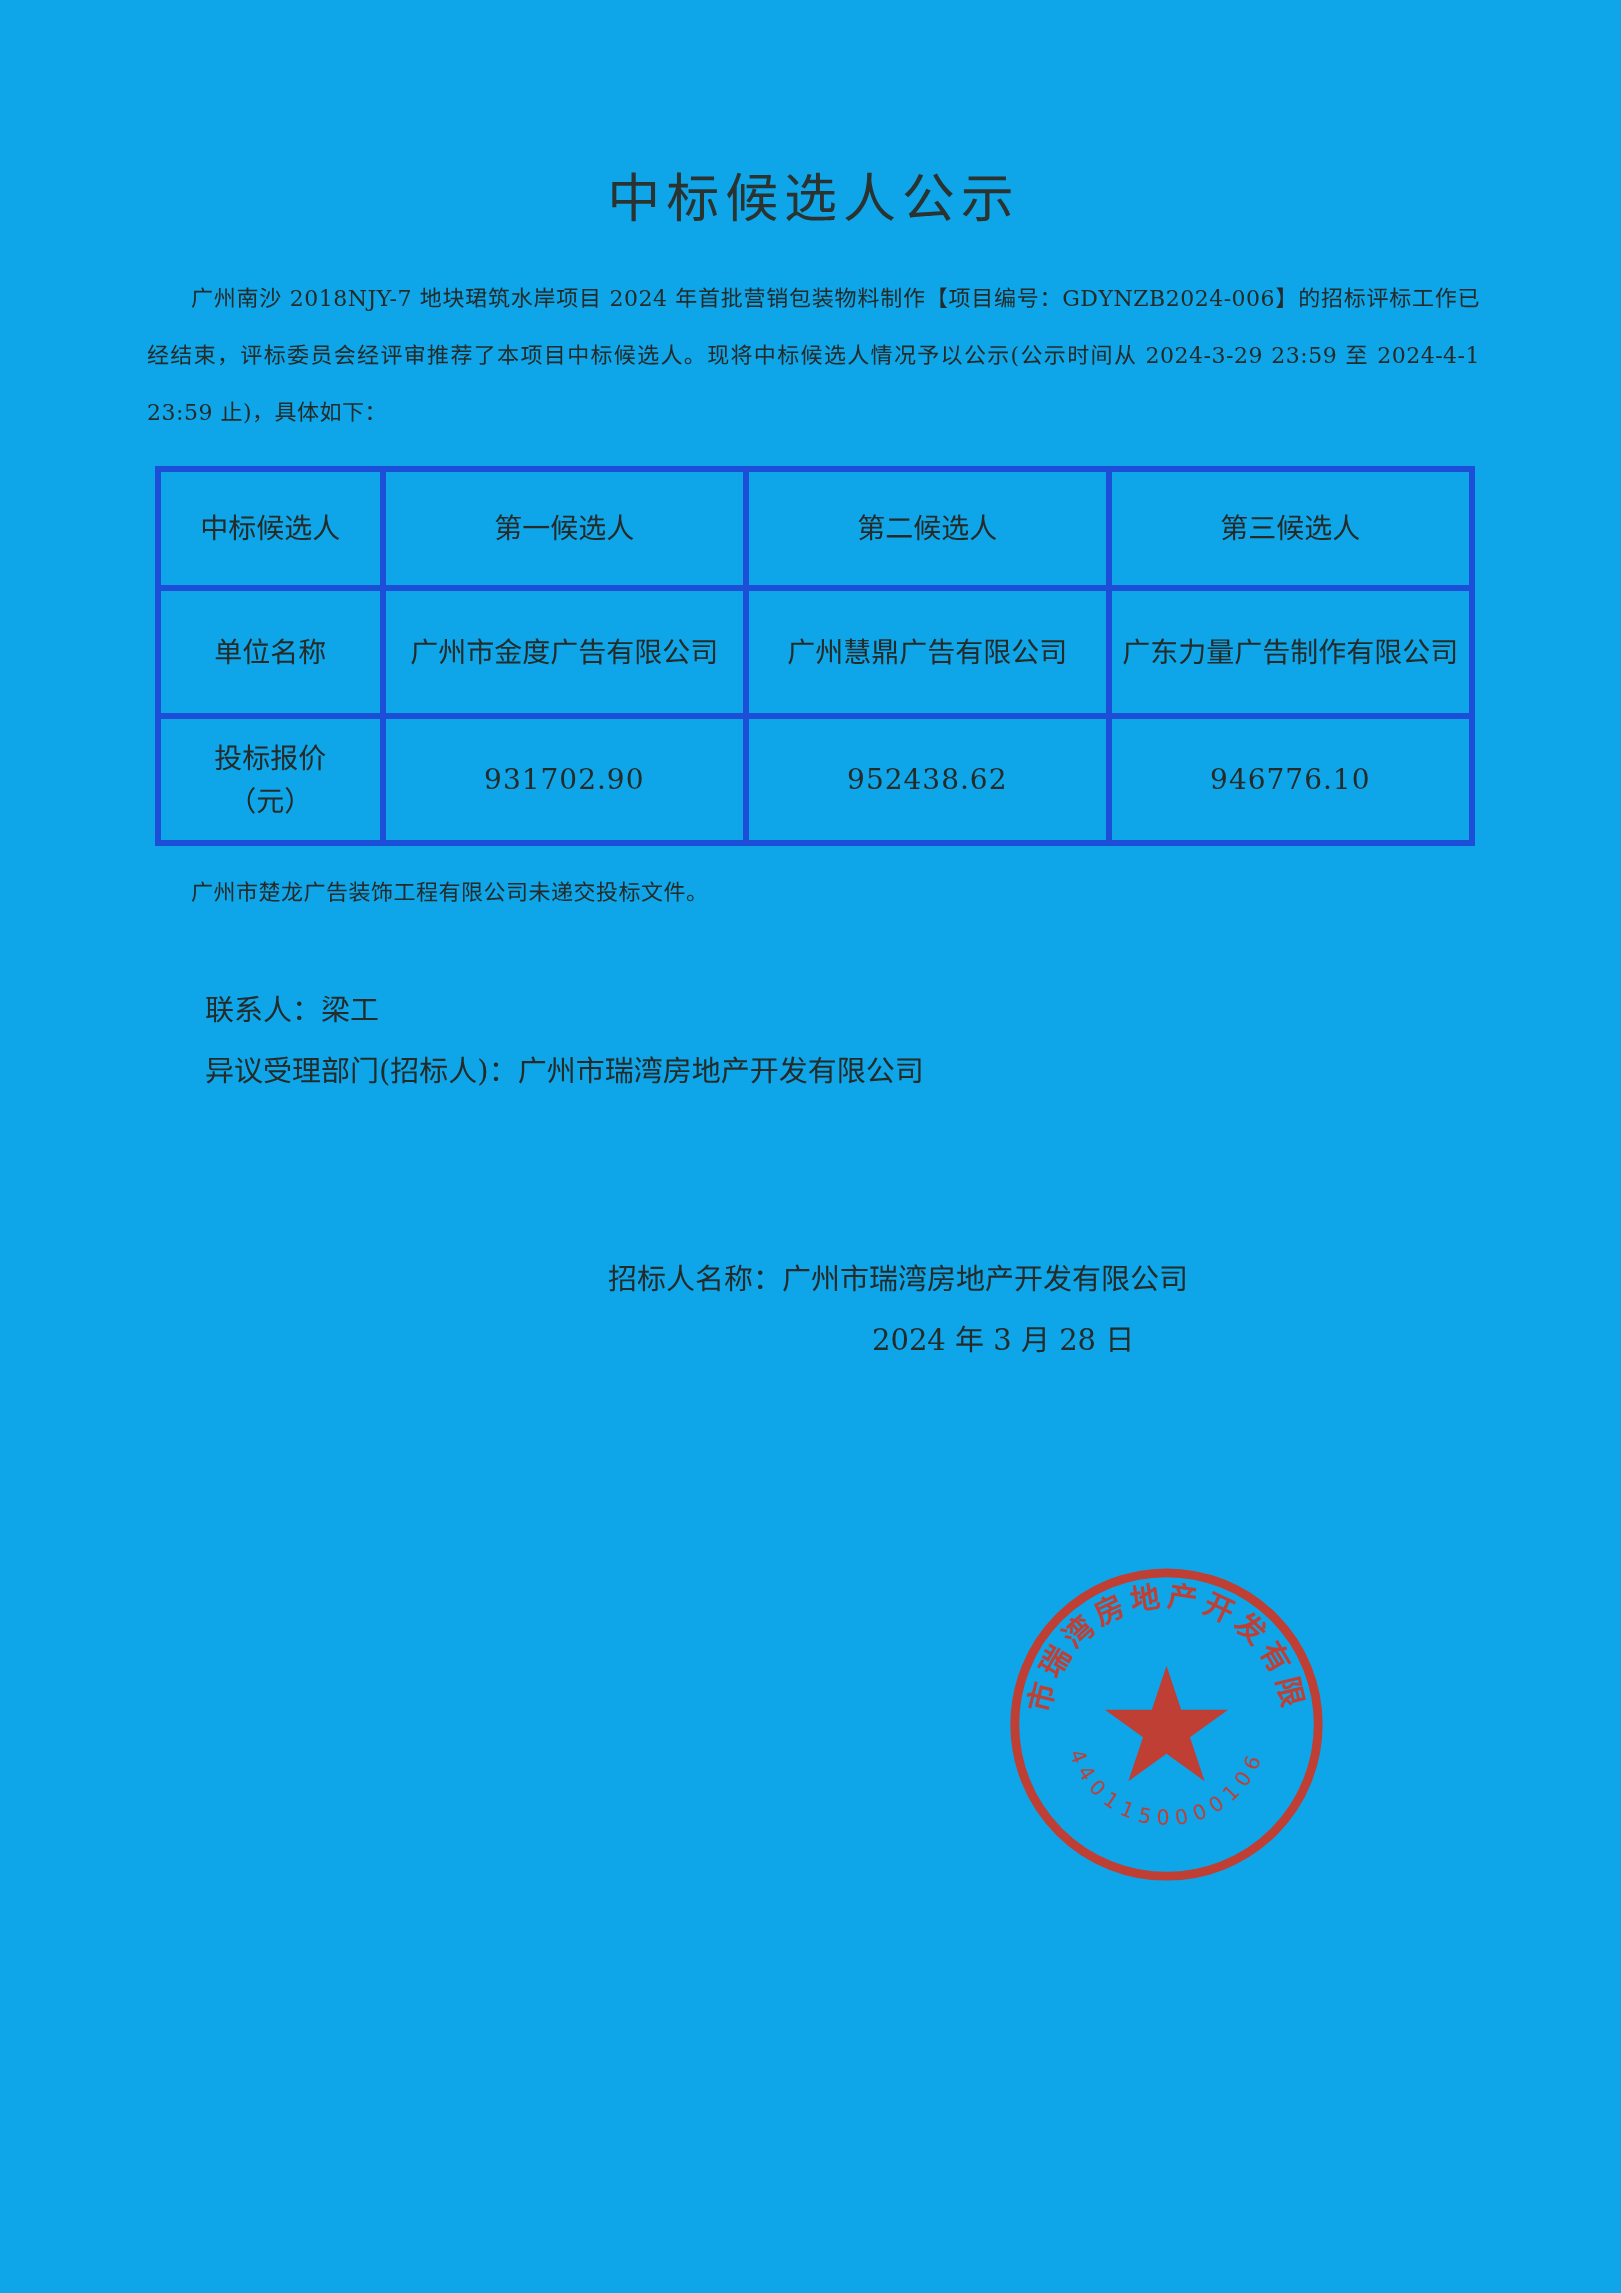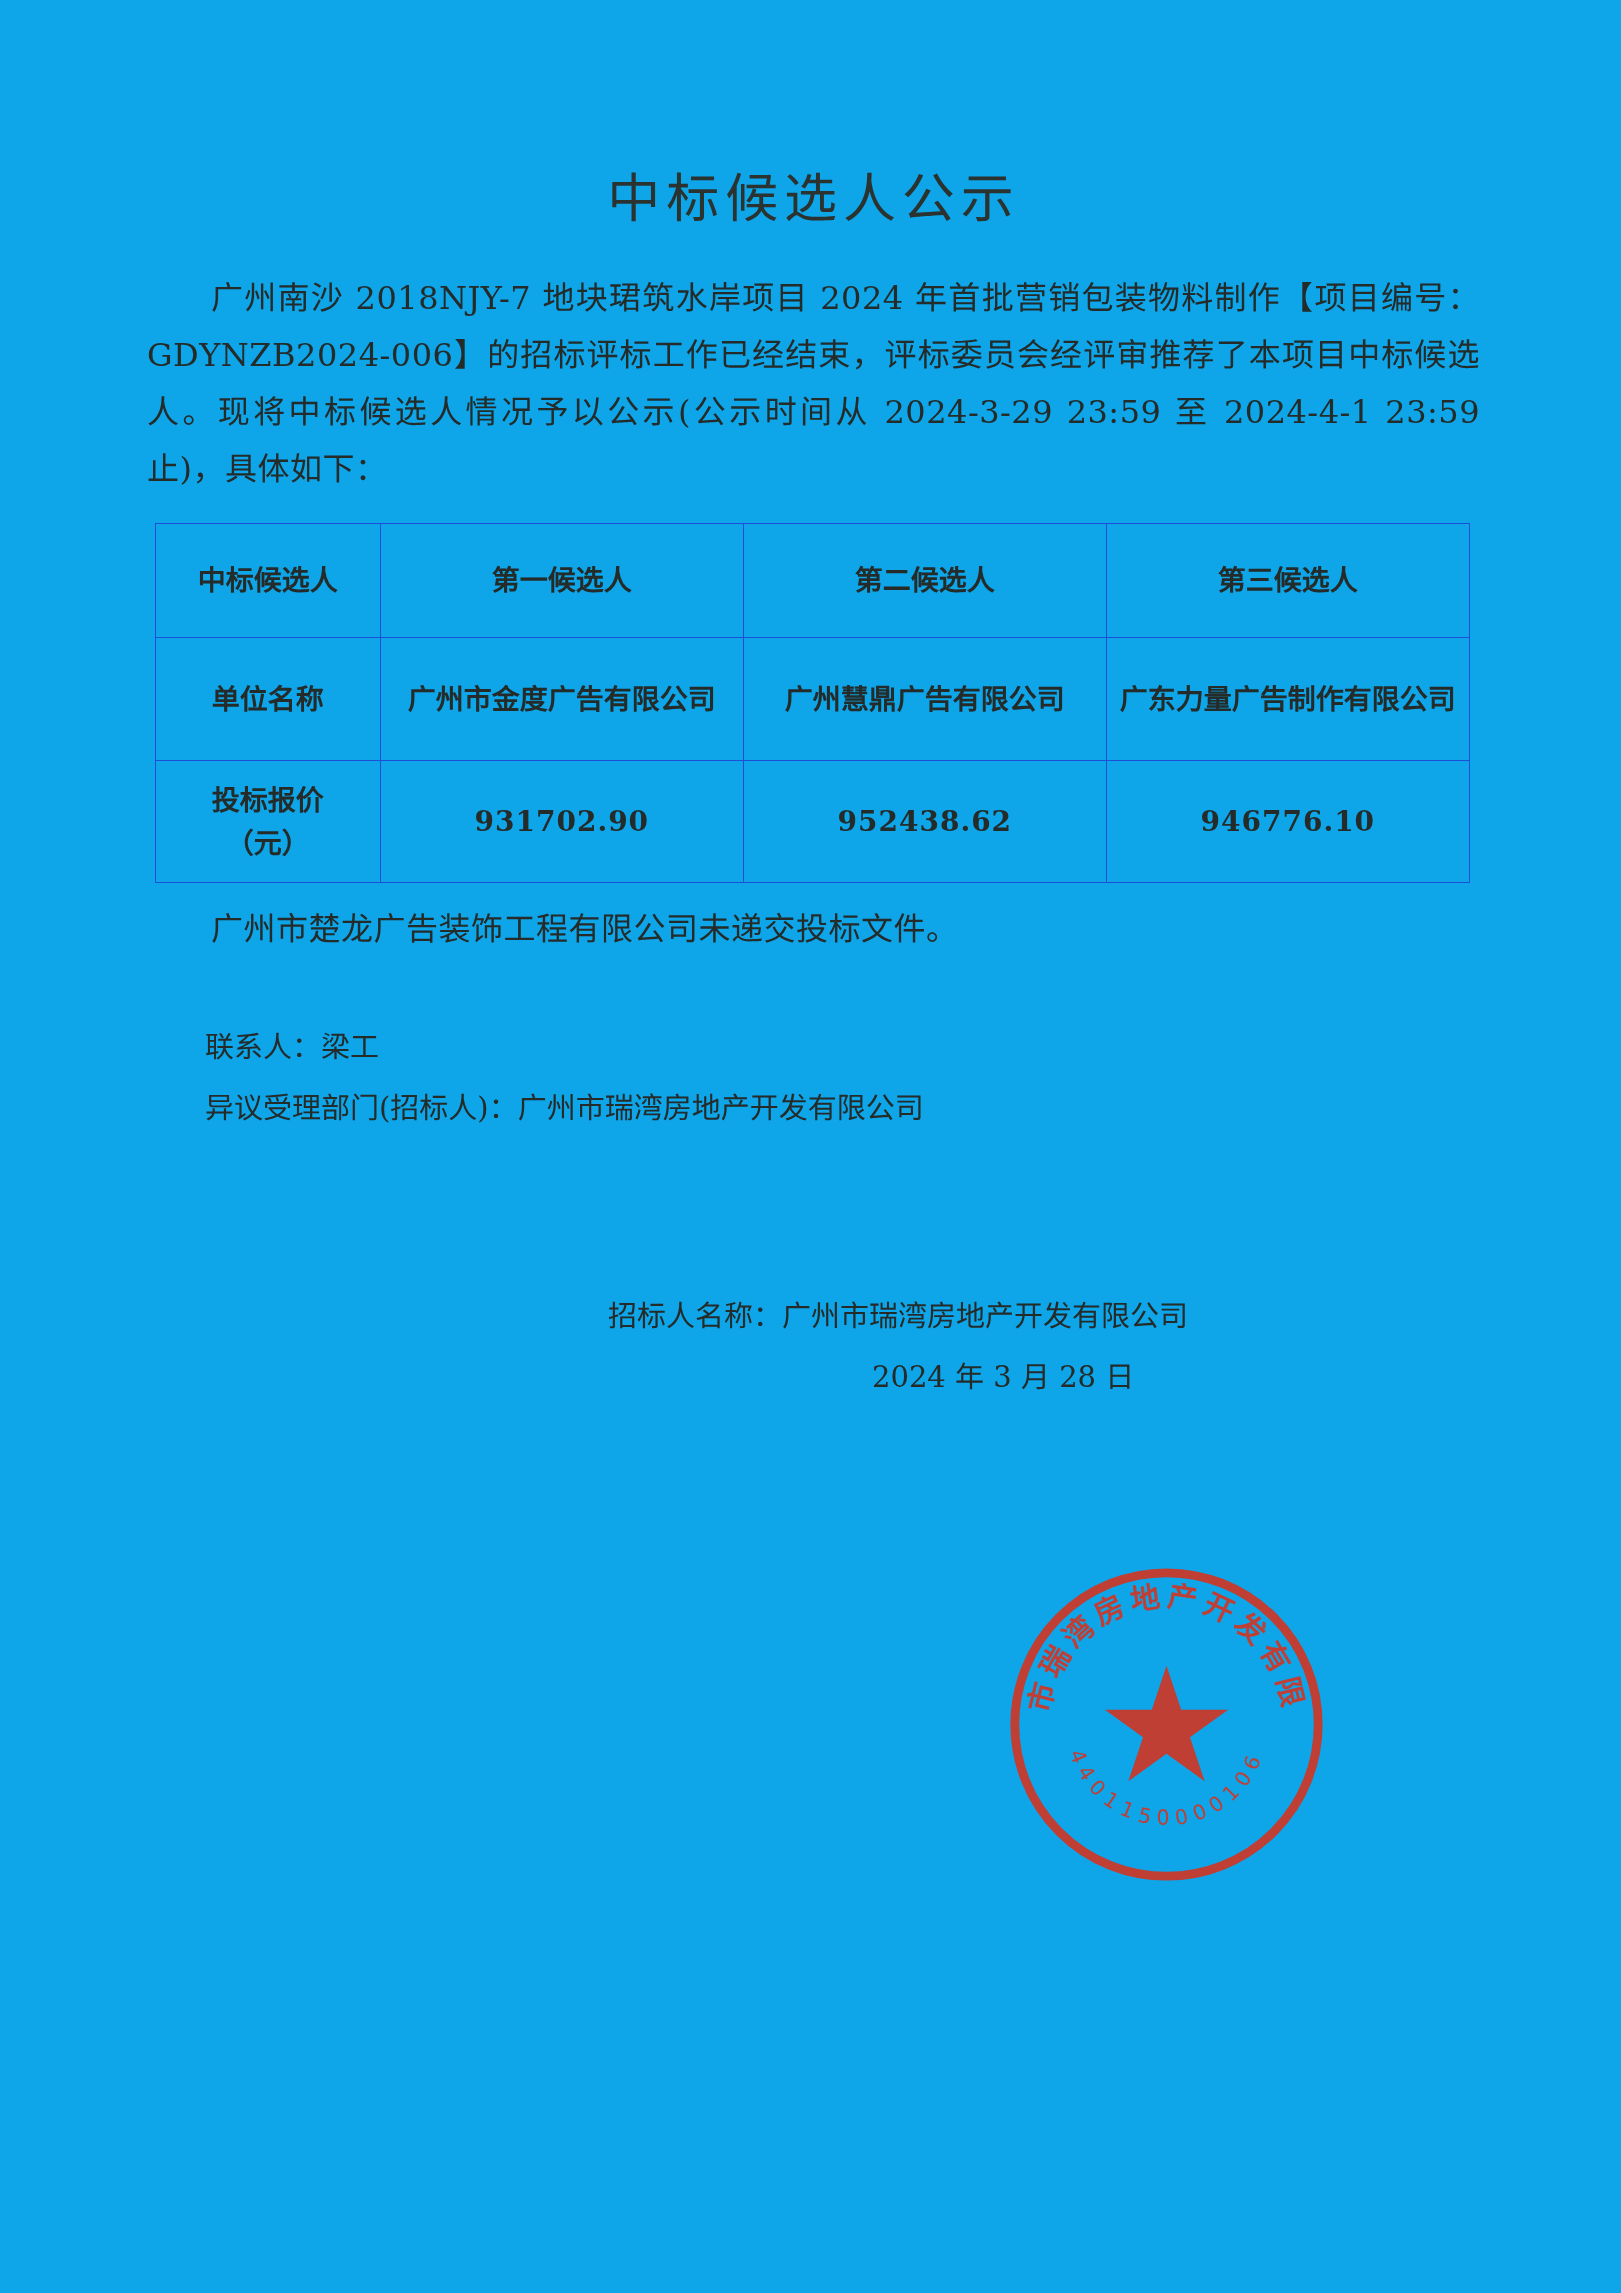--- a/index.html
+++ b/index.html
@@ -33,21 +33,21 @@
     font-size: 53px;
     font-weight: 400;
     letter-spacing: 5.9px;
     color: #2b3330;
     margin: 0;
     padding-top: 167px;
     padding-bottom: 0;
     line-height: 1.2;
   }
   .para {
-    font-size: 32px;
+    font-size: 22px;
     line-height: 57px;
     text-align: justify;
     text-justify: inter-ideograph;
     text-indent: 2em;
     margin: 0;
     color: #242b28;
     letter-spacing: 0.5px;
   }
   .para.first {
     margin-top: 39px;
@@ -59,22 +59,22 @@
     margin-top: 15.7px;
   }
   table.bid-table {
     border-collapse: collapse;
     width: 1313px;
     margin: 25.5px 0 17.6px 7.8px;
     table-layout: fixed;
   }
   table.bid-table td,
   table.bid-table th {
-    border: 1px solid #1d4ed8;
-    font-weight: 700;
+    border: 6px solid #1d4ed8;
+    font-weight: 400;
     font-size: 28px;
     line-height: 43px;
     text-align: center;
     vertical-align: middle;
     padding: 13.7px 5.9px;
     color: #242b28;
     font-family: "DejaVu Serif", "Liberation Serif", serif;
   }
   table.bid-table .col-label { width: 225px; }
   table.bid-table .col-cand  { width: 363px; }

